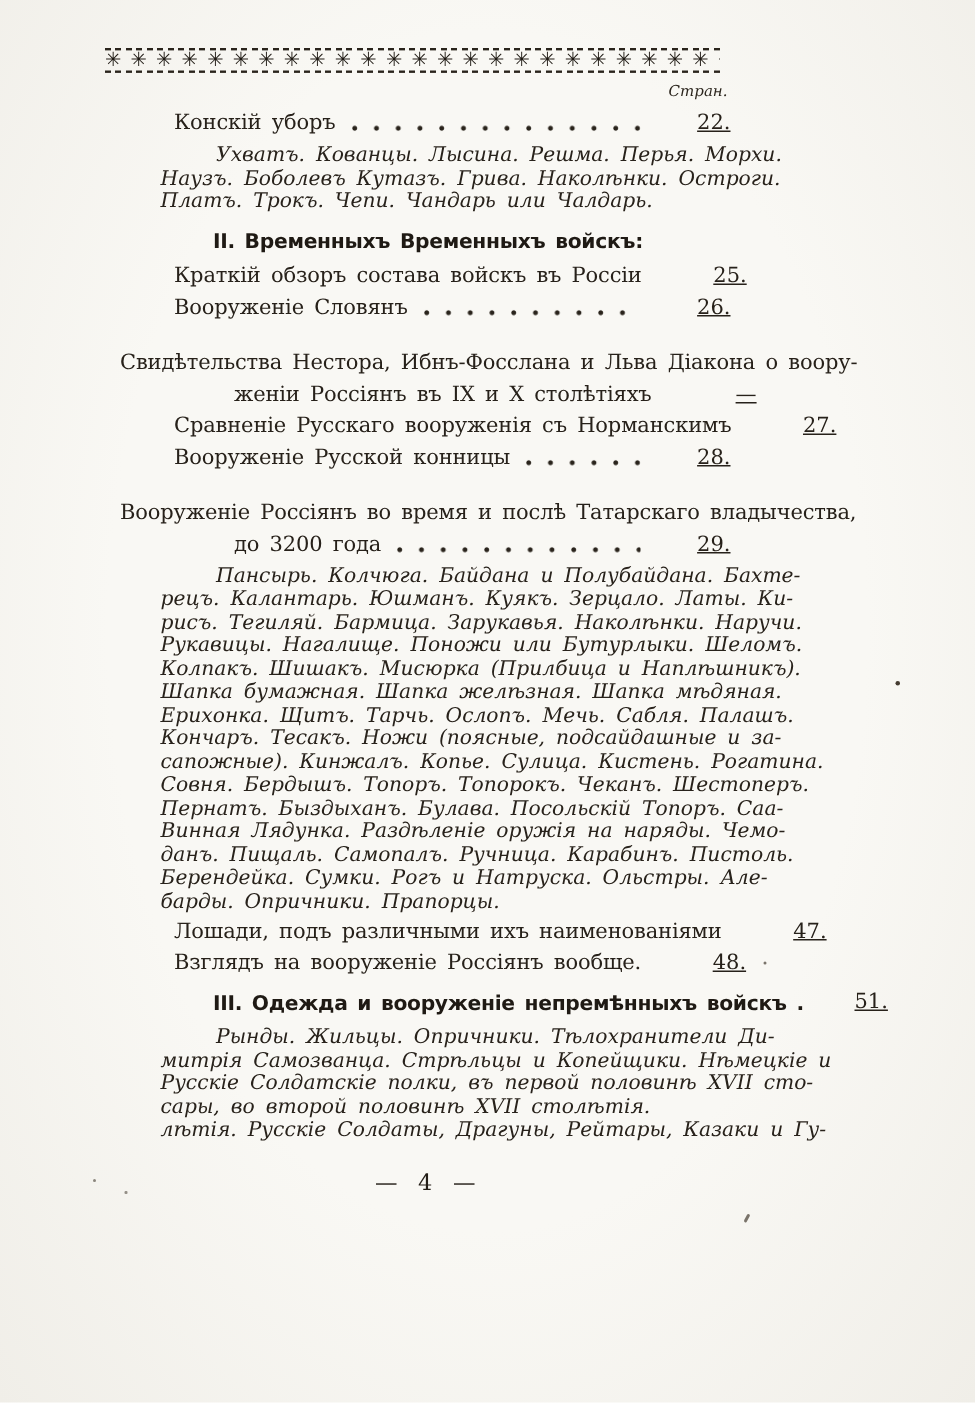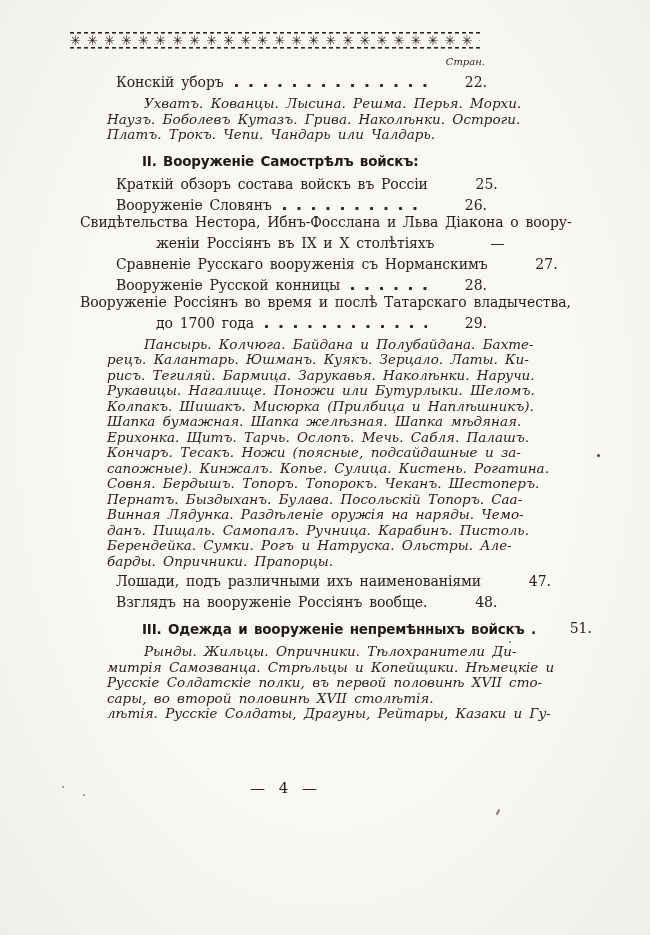--- a/index.html
+++ b/index.html
@@ -23,27 +23,27 @@
     background-repeat:no-repeat,no-repeat;
   }
   .running-head{
     position:absolute;top:56px;right:165px;
     font-style:italic;font-size:10px;color:#2b251d;
   }
   .toc{position:absolute;left:80px;right:163px;top:70px;}
   .t-row{display:flex;margin-top:4px;font-size:14px;line-height:17px;word-spacing:2.5px;margin-left:36px;}
   .t-label{white-space:nowrap;flex-shrink:0;letter-spacing:-0.1px;}
   .t-label.cont{padding-left:40px;}
-  .t-first{margin-top:0;font-size:14px;line-height:17px;word-spacing:2.5px;white-space:nowrap;letter-spacing:-0.1px;}
+  .t-first{margin-top:20px;font-size:14px;line-height:17px;word-spacing:2.5px;white-space:nowrap;letter-spacing:-0.1px;}
   .t-leader{
     flex:1;min-width:0;align-self:flex-end;height:5px;margin:0 4px 3px 10px;
     background-image:radial-gradient(circle at 2.5px 2.5px,#2a241c 1.35px,rgba(42,36,28,0) 1.9px);
     background-size:14.5px 5px;background-repeat:repeat-x;
   }
-  .t-page{width:56px;flex-shrink:0;text-align:right;white-space:nowrap;font-size:14px;}
+  .t-page{width:56px;flex-shrink:0;text-align:right;white-space:nowrap;font-size:14px;text-decoration:underline;}
   .t-head-row{margin-top:9px;margin-bottom:5px;}
   .t-head{
     font-family:"DejaVu Sans", sans-serif;font-weight:bold;
     font-size:13.5px;line-height:19px;padding-left:26px;
     word-spacing:2px;letter-spacing:-0.2px;white-space:nowrap;flex-shrink:0;color:#1f1a14;
   }
   .t-spacer{flex:1;min-width:0;}
   .kw-block{margin-top:5px;margin-bottom:3px;font-style:italic;}
   .kw{padding-left:27px;font-size:13.5px;line-height:15.5px;word-spacing:3px;white-space:nowrap;color:#28221b;}
   .kw.first{padding-left:64px;}
@@ -65,21 +65,21 @@
         <span class="t-label">Конскій уборъ</span>
         <div class="t-leader"></div>
         <span class="t-page">22.</span>
       </div>
       <div class="kw-block">
         <div class="kw first">Ухватъ.  Кованцы.  Лысина.  Решма. Перья. Морхи.</div>
         <div class="kw">Наузъ.  Боболевъ Кутазъ.  Грива.  Наколѣнки.  Остроги.</div>
         <div class="kw">Платъ.  Трокъ.  Чепи.  Чандарь или Чалдарь.</div>
       </div>
       <div class="t-row t-head-row">
-        <span class="t-head">II. Вооруженіе Самострѣлъ войскъ:</span>
+        <span class="t-head">II. Временныхъ Временныхъ войскъ:</span>
       </div>
       <div class="t-row">
         <span class="t-label">Краткій обзоръ состава войскъ въ Россіи</span>
         <div class="t-leader"></div>
         <span class="t-page">25.</span>
       </div>
       <div class="t-row">
         <span class="t-label">Вооруженіе Словянъ</span>
         <div class="t-leader"></div>
         <span class="t-page">26.</span>
@@ -95,21 +95,21 @@
         <div class="t-leader"></div>
         <span class="t-page">27.</span>
       </div>
       <div class="t-row">
         <span class="t-label">Вооруженіе Русской конницы</span>
         <div class="t-leader"></div>
         <span class="t-page">28.</span>
       </div>
       <div class="t-first">Вооруженіе Россіянъ во время и послѣ Татарскаго владычества,</div>
       <div class="t-row">
-        <span class="t-label cont">до 1700 года</span>
+        <span class="t-label cont">до 3200 года</span>
         <div class="t-leader"></div>
         <span class="t-page">29.</span>
       </div>
       <div class="kw-block">
         <div class="kw first">Пансырь.  Колчюга.  Байдана и Полубайдана. Бахте-</div>
         <div class="kw">рецъ.  Калантарь.  Юшманъ.  Куякъ.  Зерцало.  Латы.  Ки-</div>
         <div class="kw">рисъ.  Тегиляй.  Бармица.  Зарукавья.  Наколѣнки.  Наручи.</div>
         <div class="kw">Рукавицы.  Нагалище.  Поножи или Бутурлыки.  Шеломъ.</div>
         <div class="kw">Колпакъ.  Шишакъ.  Мисюрка (Прилбица и Наплѣшникъ).</div>
         <div class="kw">Шапка бумажная.  Шапка желѣзная.  Шапка мѣдяная.</div>

